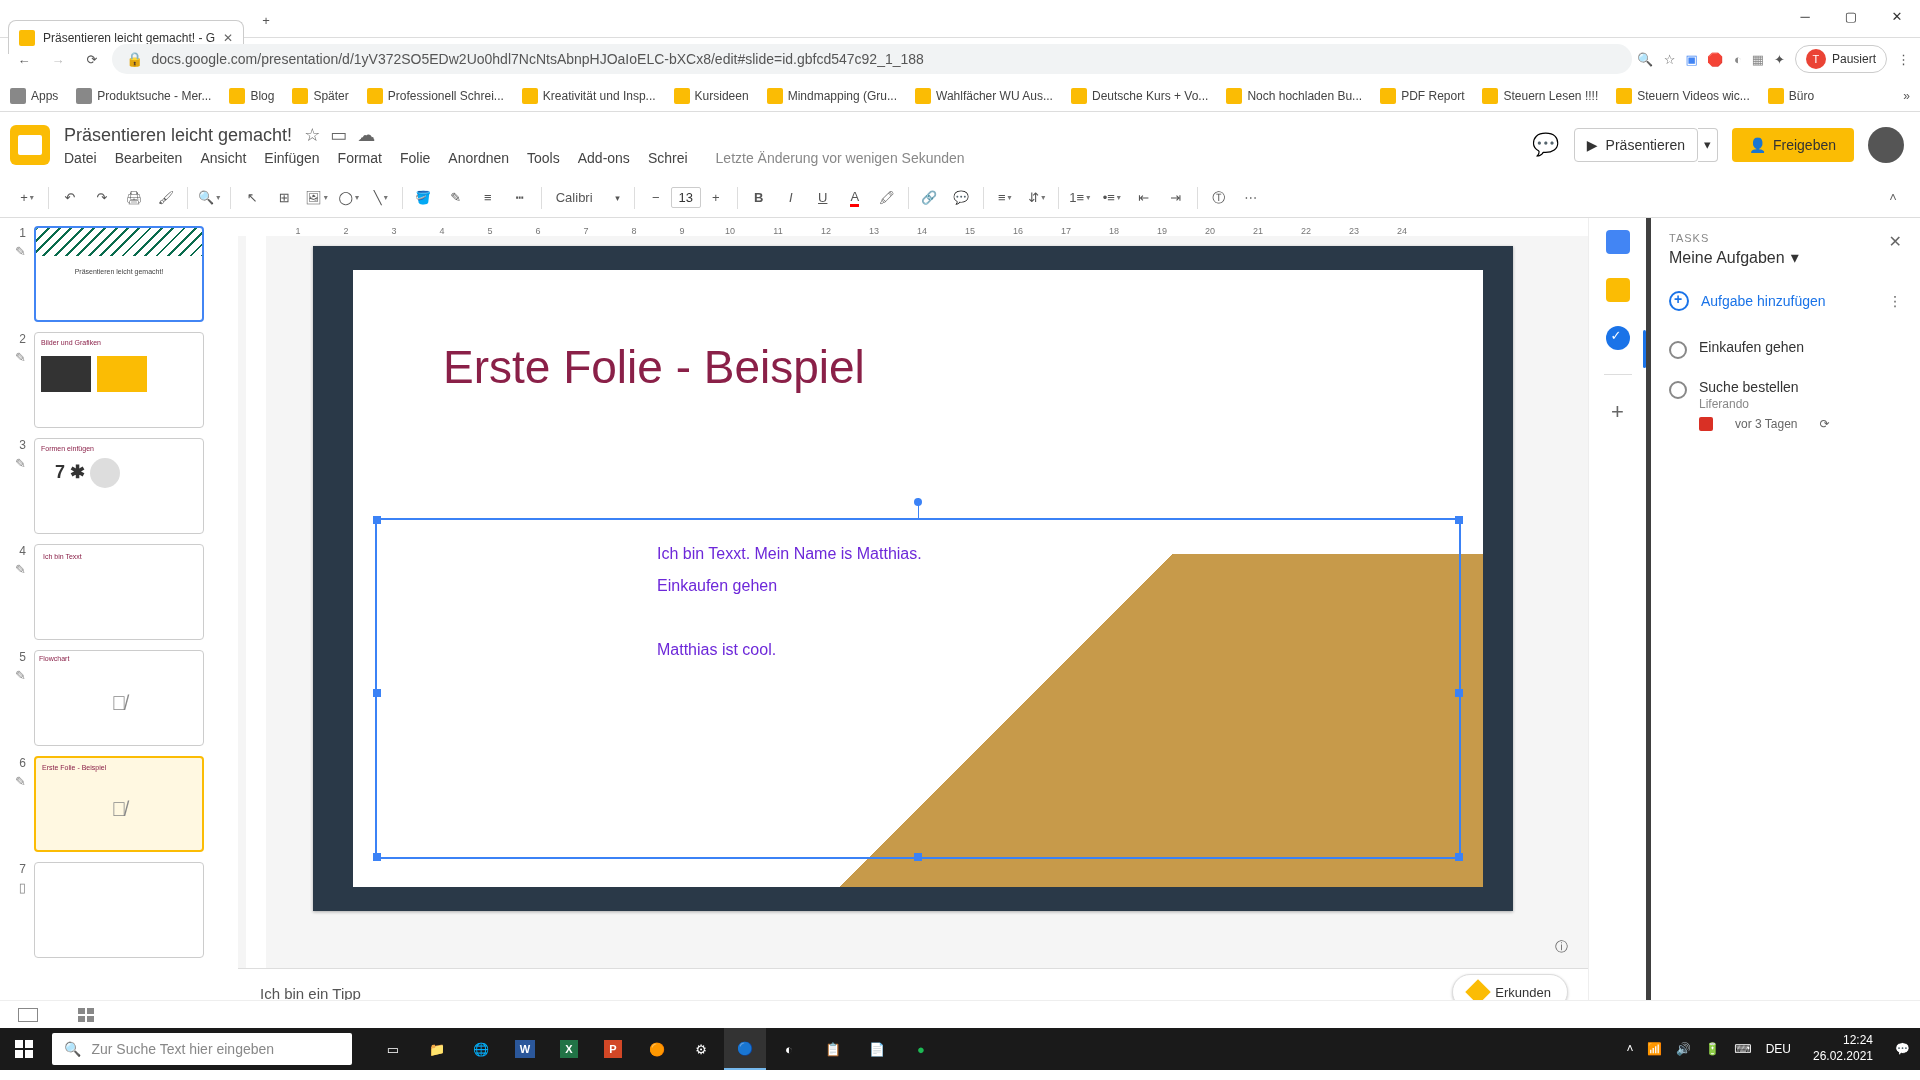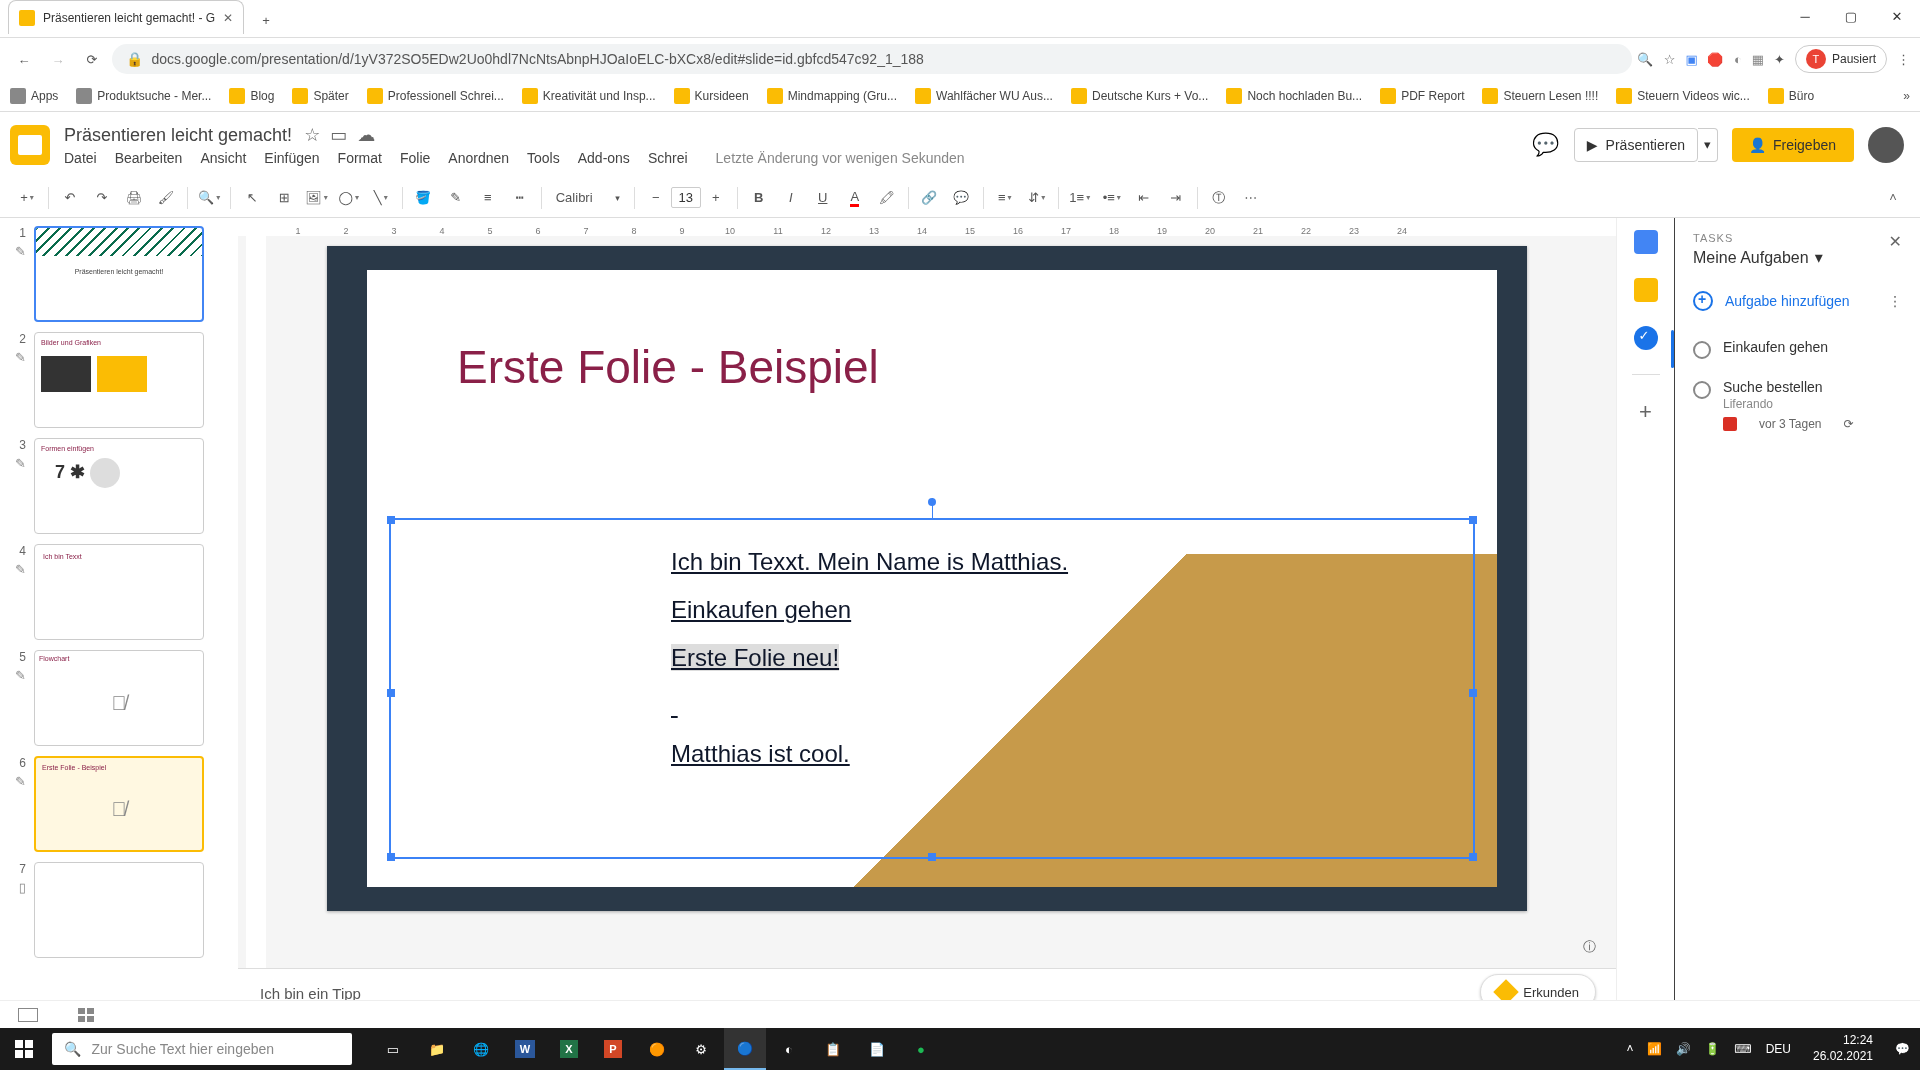--- a/index.html
+++ b/index.html
@@ -1,20 +1,20 @@
 <!DOCTYPE html>
 <html><head>
 <meta charset="utf-8">
 <style>
 * { margin:0; padding:0; box-sizing:border-box; font-family:Arial,sans-serif; }
 body { width:1920px; height:1080px; overflow:hidden; background:#fff; font-size:13px; color:#333; }
 
 
 .titlebar { height:38px; background:#fff; border-bottom:1px solid #ddd; display:flex; align-items:flex-start; }
-.tab { display:flex; align-items:center; height:34px; background:#fff; border:1px solid #ccc; border-bottom:0; border-radius:8px 8px 0 0; padding:16px 10px; margin:0 0 0 8px; gap:8px; font-size:12px; }
+.tab { display:flex; align-items:center; height:34px; background:#fff; border:1px solid #ccc; border-bottom:0; border-radius:8px 8px 0 0; padding:16px 10px; margin:20px 0 0 8px; gap:8px; font-size:12px; }
 .tab .favicon { width:16px; height:16px; background:#fbbc04; border-radius:2px; }
 .newtab { width:28px; height:28px; margin:6px 0 0 8px; display:flex; align-items:center; justify-content:center; color:#555; border-radius:50%; }
 .win-controls { margin-left:auto; display:flex; }
 .win-btn { width:46px; height:32px; display:flex; align-items:center; justify-content:center; color:#333; }
 
 
 .urlbar { height:42px; display:flex; align-items:center; padding:0 10px; gap:6px; background:#fff; }
 .nav-btn { width:28px; height:28px; display:flex; align-items:center; justify-content:center; color:#555; border-radius:50%; }
 .addr { flex:1; height:30px; background:#f1f3f4; border-radius:15px; display:flex; align-items:center; padding:0 14px; gap:8px; color:#555; font-size:14px; }
 .url-icons { display:flex; gap:10px; align-items:center; }
@@ -71,37 +71,37 @@
 .canvas-stage { flex:1; display:flex; justify-content:center; align-items:flex-start; padding:10px 10px; position:relative; }
 .ruler-v { width:20px; background:#fff; position:absolute; left:8px; top:0; bottom:0; }
 .slide-outer { width:1200px; height:665px; background:#2a3948; position:relative; box-shadow:0 1px 3px rgba(0,0,0,.3); }
 .slide-inner { position:absolute; left:40px; top:24px; right:30px; bottom:24px; background:#fff; }
 .slide-accent { position:absolute; right:0; bottom:0; width:100%; height:54%; background:linear-gradient(135deg,transparent 56%,#c79a4a 56%); }
 .slide-title { position:absolute; left:90px; top:70px; font-size:46px; color:#8a2048; font-weight:400; }
 .text-box { position:absolute; left:22px; top:248px; right:22px; bottom:28px; border:2px solid #3b82f6; background:rgba(255,255,255,0); }
 .handle { width:8px; height:8px; background:#3b82f6; position:absolute; }
 .rot-handle { width:8px;height:8px;background:#3b82f6;border-radius:50%;position:absolute;left:50%;top:-22px;transform:translateX(-50%); }
 .rot-line { position:absolute; left:50%; top:-22px; width:1px; height:22px; background:#3b82f6; }
-.text-content { padding:18px 0 0 280px; font-size:24px; color:#0f172a; line-height:2.0;text-decoration:underline; }
+.text-content { padding:18px 0 0 280px; font-size:16px; color:#6d28d9; line-height:2.0; }
 .highlighted { background:#ddd; }
 .explore-btn { position:absolute; right:20px; bottom:18px; background:#fff; border:1px solid #ddd; border-radius:20px; padding:8px 16px; box-shadow:0 1px 3px rgba(0,0,0,.2); display:flex; align-items:center; gap:8px; font-size:13px; }
 .explore-icon { width:18px; height:18px; background:#fbbc04; transform:rotate(45deg);}
 .speaker-notes { height:60px; background:#fff; border-top:1px solid #ddd; padding:16px 22px; font-size:15px; color:#555; }
 
 
 .sidepanel-icons { width:58px; background:#fff; border-left:1px solid #eee; display:flex; flex-direction:column; align-items:center; padding-top:12px; gap:24px; }
 .sp-icon { width:24px; height:24px; border-radius:4px; }
 .sp-cal { background:#4285f4; }
 .sp-keep { background:#fbbc04; }
 .sp-tasks { background:#1a73e8; border-radius:50%; position:relative; }
 .sp-tasks::after { content:'✓'; color:#fff; position:absolute; left:5px; top:2px; font-size:13px; }
 .sp-indicator { position:absolute; right:0; width:3px; height:38px; background:#1a73e8; border-radius:2px; top:112px;}
 .sp-plus { color:#666; font-size:22px; }
 
-.tasks-panel { width:246px; background:#fff; border-left:1px solid #404040; padding:14px 18px; position:relative; }
+.tasks-panel { width:274px; background:#fff; border-left:5px solid #404040; padding:14px 18px; position:relative; }
 .tasks-hdr-row { display:flex; justify-content:space-between; align-items:flex-start; }
 .tasks-label { font-size:11px; letter-spacing:1px; color:#888; }
 .tasks-close { color:#666; font-size:16px; }
 .tasks-list-name { font-size:16px; color:#333; margin-top:4px; display:flex; align-items:center; gap:6px; }
 .tasks-add { display:flex; align-items:center; gap:12px; margin:24px 0 18px; color:#1a73e8; font-size:14px; }
 .tasks-add-icon { width:20px; height:20px; border:2px solid #1a73e8; border-radius:50%; position:relative; }
 .tasks-add-icon::after { content:'+'; position:absolute; left:3px; top:-2px; color:#1a73e8; font-weight:bold; }
 .tasks-more { margin-left:auto; color:#666; }
 .task-item { display:flex; gap:12px; padding:10px 0; }
 .task-circle { width:18px; height:18px; border:2px solid #888; border-radius:50%; flex-shrink:0; margin-top:2px; }
@@ -449,21 +449,20 @@
             <div class="handle" style="left:-4px;top:-4px"></div>
             <div class="handle" style="right:-4px;top:-4px"></div>
             <div class="handle" style="left:-4px;bottom:-4px"></div>
             <div class="handle" style="right:-4px;bottom:-4px"></div>
             <div class="handle" style="left:-4px;top:50%"></div>
             <div class="handle" style="right:-4px;top:50%"></div>
             <div class="handle" style="left:50%;bottom:-4px;transform:translateX(-50%)"></div>
             <div class="text-content">
               <div>Ich bin Texxt. Mein Name is Matthias.</div>
               <div>Einkaufen gehen</div>
-              <div><span class="highlighted">Erste Folie neu!</span></div>
               <div>&nbsp;</div>
               <div>Matthias ist cool.</div>
             </div>
           </div>
         </div>
       </div>
     </div>
     <div class="speaker-notes">
       <span>Ich bin ein Tipp</span>
     </div>

